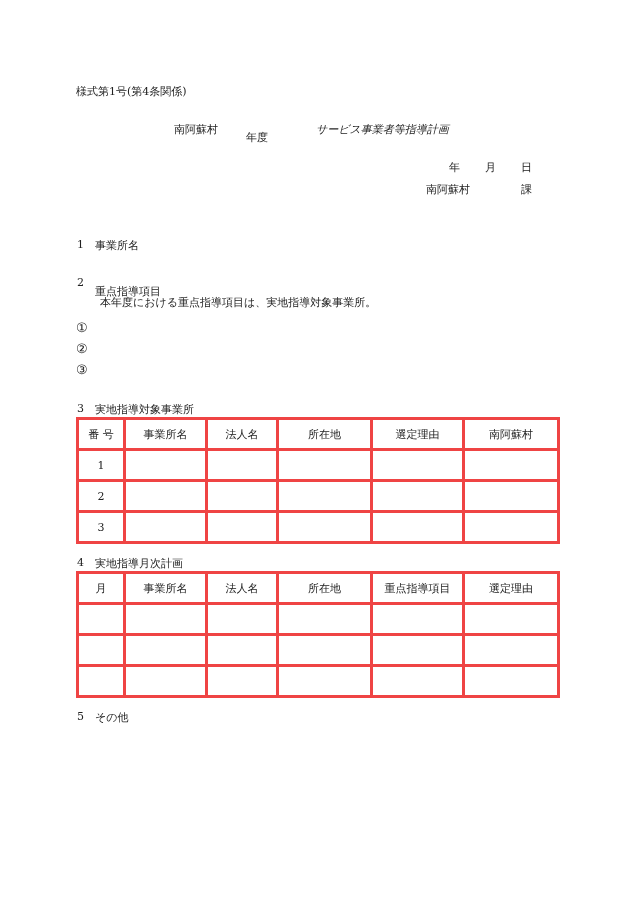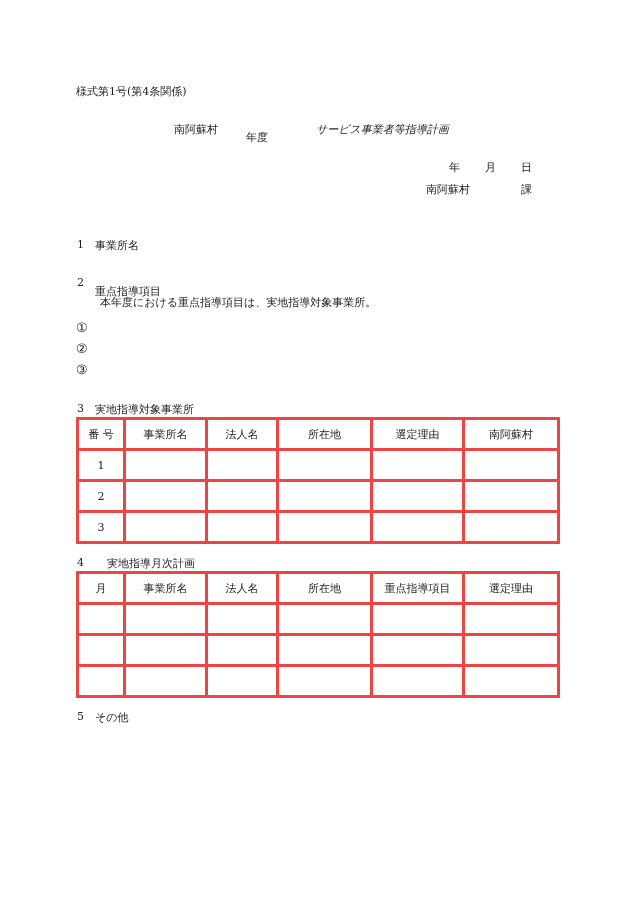--- a/index.html
+++ b/index.html
@@ -93,21 +93,21 @@
     <td></td>
     <td></td>
     <td></td>
     <td></td>
     <td></td>
   </tr>
 </tbody>
   </table>
 
 <div class="abs" style="left:77px; top:556px;">4</div>
-<div class="abs" style="left:107px; top:556px;">実地指導月次計画</div>
+<div class="abs" style="left:95px; top:556px;">実地指導月次計画</div>
 
 <table class="grid" style="left:76px; top:571px; width:481px;">
   <colgroup>
     <col style="width:47px">
       <col style="width:82px">
       <col style="width:71px">
     <col style="width:94px">
       <col style="width:92px">
       <col style="width:95px">
   </colgroup>

